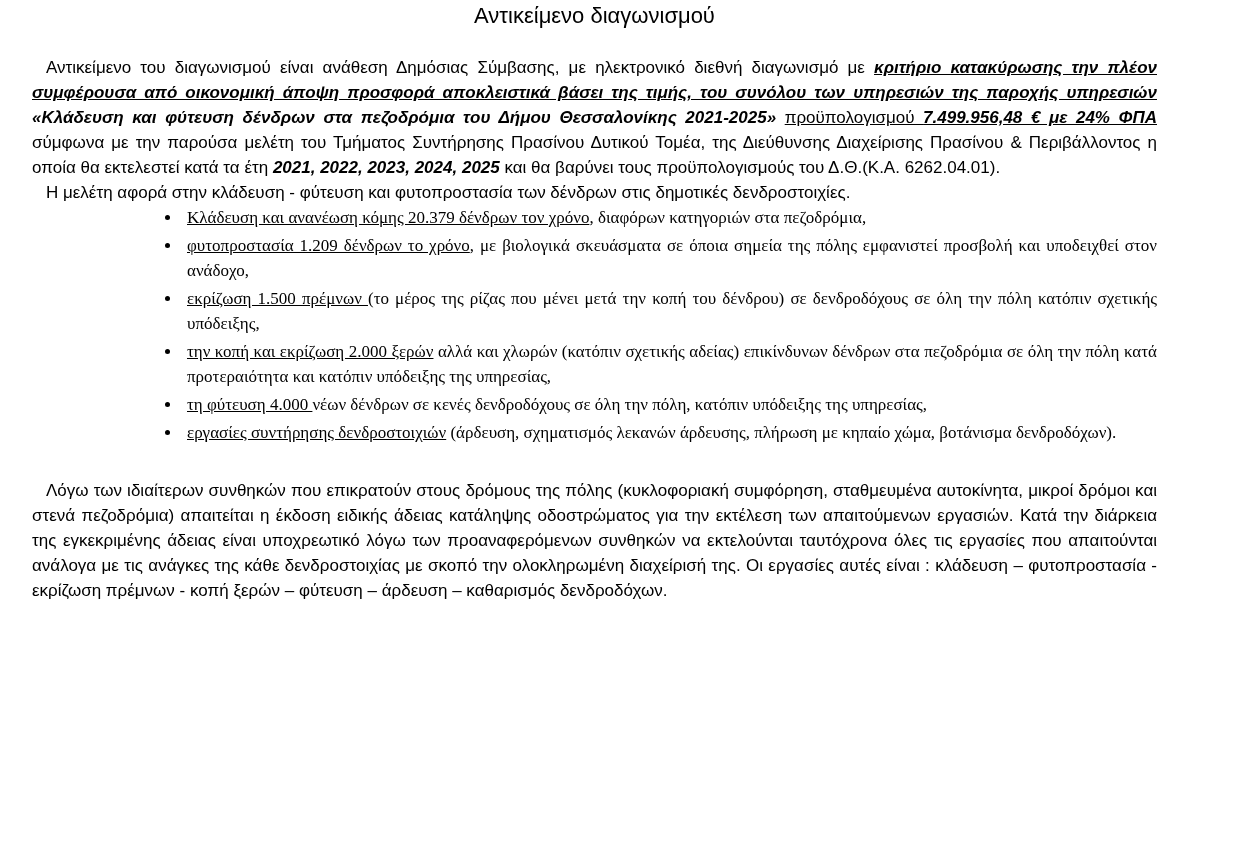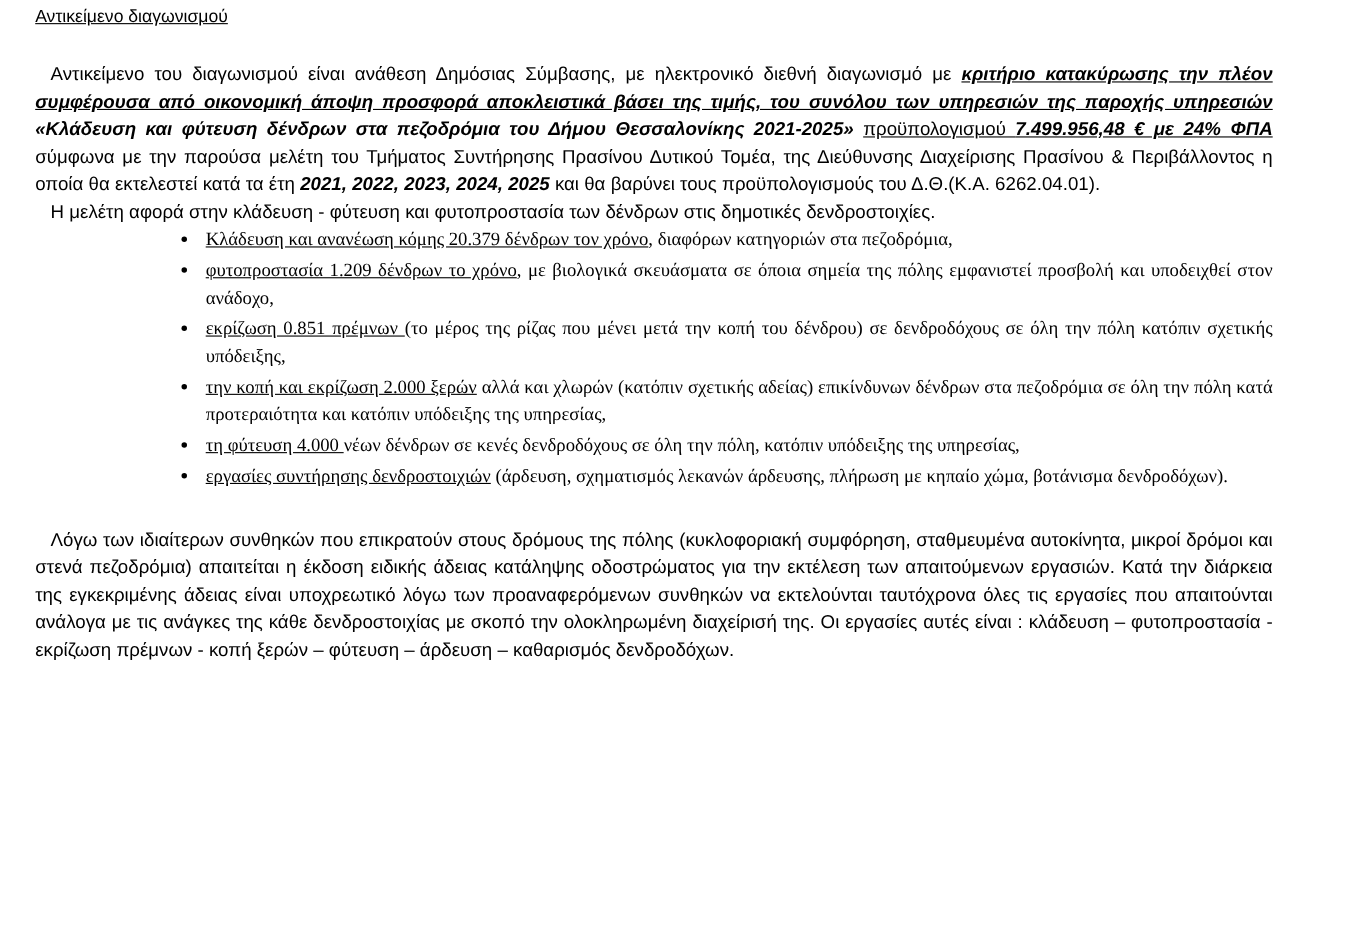--- a/index.html
+++ b/index.html
@@ -14,24 +14,23 @@
     font-family: "Liberation Sans", sans-serif;
     font-size: 17px;
     line-height: 25px;
     overflow: hidden;
   }
   .page {
     padding: 3px 84px 0 32px;
   }
   .doc-title {
     margin: 0 0 27px 0;
-    text-align: left;
-    font-size: 16px;
+    text-align: center;
+    font-size: 22px;
     font-weight: normal;
-    text-decoration: underline;
   }
   p {
     margin: 0;
     text-align: justify;
   }
   p.indent {
     text-indent: 14px;
   }
   .b { font-weight: bold; font-style: italic; }
   .u { text-decoration: underline; }
@@ -57,21 +56,21 @@
   <h1 class="doc-title">Αντικείμενο διαγωνισμού</h1>
 
   <p class="indent"><span>Αντικείμενο του διαγωνισμού είναι ανάθεση Δημόσιας Σύμβασης, με ηλεκτρονικό διεθνή διαγωνισμό με </span><span class="b u">κριτήριο κατακύρωσης  την πλέον συμφέρουσα από οικονομική άποψη προσφορά αποκλειστικά βάσει της τιμής, του συνόλου των υπηρεσιών της παροχής υπηρεσιών</span><span class="b"> «Κλάδευση και φύτευση δένδρων στα πεζοδρόμια του Δήμου Θεσσαλονίκης 2021-2025» </span><span class="u">προϋπολογισμού </span><span class="b u">7.499.956,48 € με 24% ΦΠΑ</span><span> σύμφωνα με την παρούσα  μελέτη του Τμήματος Συντήρησης Πρασίνου Δυτικού Τομέα, της Διεύθυνσης Διαχείρισης Πρασίνου &amp; Περιβάλλοντος  η οποία θα εκτελεστεί κατά τα έτη </span><span class="b">2021, 2022, 2023, 2024, 2025</span><span> και θα βαρύνει τους προϋπολογισμούς του Δ.Θ.(Κ.Α. 6262.04.01).</span></p>
 
   <p class="indent"><span>Η μελέτη αφορά στην  κλάδευση - φύτευση και φυτοπροστασία των δένδρων στις δημοτικές δενδροστοιχίες.</span></p>
 
 
   <ul class="bullets">
       <li><span class="u">Κλάδευση και ανανέωση κόμης 20.379  δένδρων τον χρόνο</span><span>, διαφόρων κατηγοριών στα πεζοδρόμια,</span></li>
       <li><span class="u">φυτοπροστασία 1.209 δένδρων το χρόνο</span><span>, με βιολογικά σκευάσματα σε όποια σημεία της πόλης εμφανιστεί προσβολή και υποδειχθεί στον ανάδοχο,</span></li>
-      <li><span class="u">εκρίζωση 0.851 πρέμνων </span><span> (το μέρος της ρίζας που μένει μετά την κοπή του δένδρου) σε δενδροδόχους σε όλη την πόλη κατόπιν σχετικής υπόδειξης,</span></li>
+      <li><span class="u">εκρίζωση 1.500 πρέμνων </span><span> (το μέρος της ρίζας που μένει μετά την κοπή του δένδρου) σε δενδροδόχους σε όλη την πόλη κατόπιν σχετικής υπόδειξης,</span></li>
       <li><span class="u">την κοπή και εκρίζωση 2.000 ξερών</span><span> αλλά και  χλωρών (κατόπιν σχετικής αδείας) επικίνδυνων δένδρων στα πεζοδρόμια σε όλη την πόλη κατά προτεραιότητα και κατόπιν υπόδειξης της υπηρεσίας,</span></li>
       <li><span class="u">τη φύτευση 4.000 </span><span> νέων δένδρων σε κενές δενδροδόχους σε όλη την πόλη, κατόπιν υπόδειξης της υπηρεσίας,</span></li>
       <li><span class="u">εργασίες συντήρησης δενδροστοιχιών</span><span> (άρδευση, σχηματισμός λεκανών άρδευσης, πλήρωση με κηπαίο χώμα, βοτάνισμα δενδροδόχων).</span></li>
     </ul>
 
   <div class="vgap"></div>
 
   <p class="indent"><span>Λόγω των ιδιαίτερων συνθηκών που επικρατούν στους δρόμους της πόλης (κυκλοφοριακή συμφόρηση, σταθμευμένα αυτοκίνητα, μικροί δρόμοι και στενά πεζοδρόμια) απαιτείται η έκδοση ειδικής άδειας κατάληψης οδοστρώματος για την εκτέλεση των απαιτούμενων εργασιών. Κατά την διάρκεια της εγκεκριμένης άδειας είναι υποχρεωτικό λόγω των προαναφερόμενων συνθηκών να εκτελούνται ταυτόχρονα όλες τις εργασίες που απαιτούνται ανάλογα με τις ανάγκες της κάθε δενδροστοιχίας με σκοπό την ολοκληρωμένη διαχείρισή της. Οι εργασίες αυτές είναι : κλάδευση – φυτοπροστασία - εκρίζωση πρέμνων - κοπή ξερών – φύτευση – άρδευση – καθαρισμός δενδροδόχων.</span></p>
 </div>
 

